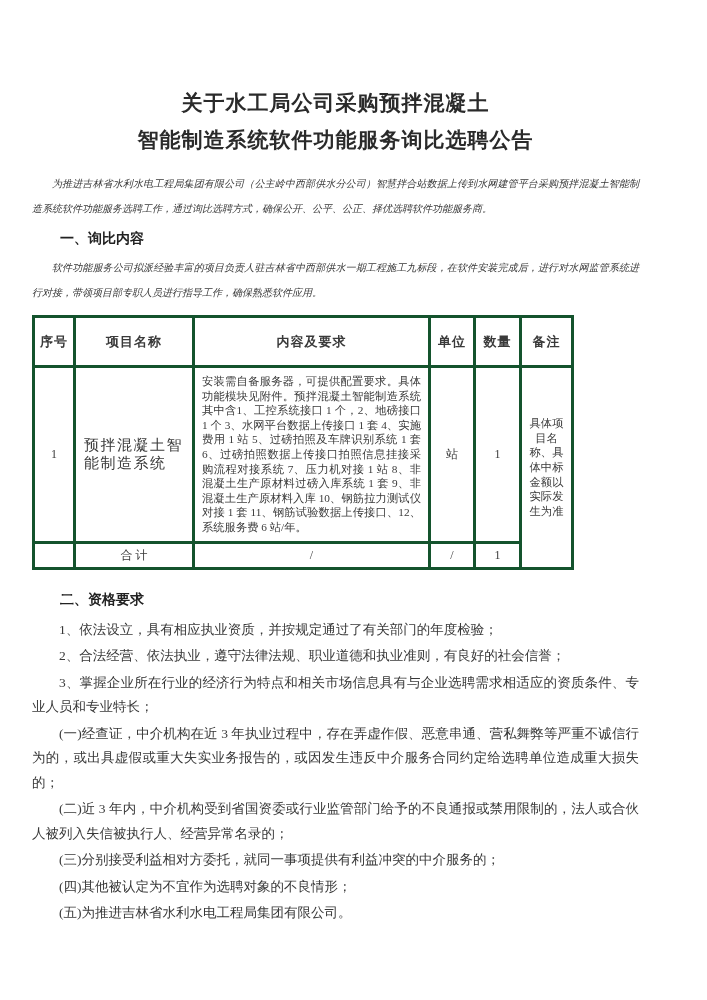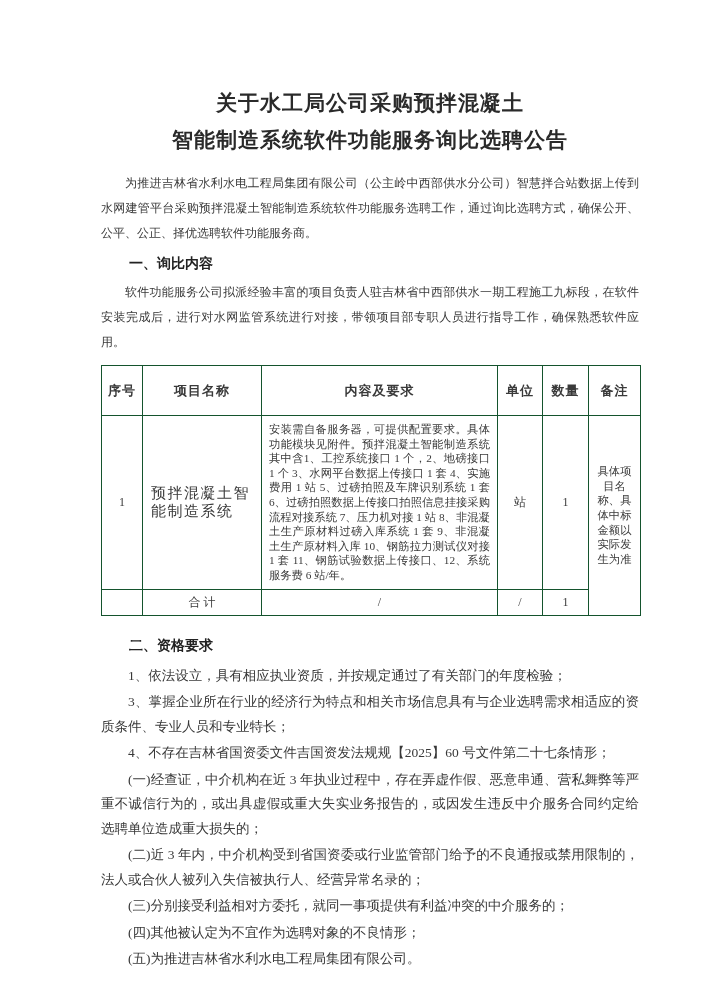--- a/index.html
+++ b/index.html
@@ -7,57 +7,58 @@
     width:707px;height:1000px;
     background:#ffffff;
     font-family:"Liberation Serif", serif;
     color:#363636;
     overflow:hidden;
     position:relative;
   }
   .page{
     box-sizing:border-box;
     width:707px;height:1000px;
-    padding:84px 68px 0 101px;
+    padding:84px 68px 0 32px;
   }
   .doc-title{
     text-align:center;
     font-weight:bold;
     color:#2a2a2a;
     font-size:21px;
     line-height:37px;
     font-family:"Liberation Sans", sans-serif;
     letter-spacing:1px;
     margin:0 0 13px 0;
   }
   .para{
-    font-size:12px;
+    font-size:10px;
     line-height:25px;
     text-align:justify;
     text-indent:2em;
     margin:0;
     color:#383838;
+    font-style:italic;
   }
   .sec-heading{
     font-weight:bold;
     font-size:14px;
     color:#222;
     text-indent:2em;
     margin:5px 0 4px 0;
     line-height:25px;
   }
   table.inquiry{
     border-collapse:collapse;
     table-layout:fixed;
     width:539px;
     margin:10px 0 0 0;
     color:#3a3a3a;
   }
   table.inquiry th, table.inquiry td{
-    border:1px solid #14532d;
+    border:3px solid #14532d;
     box-sizing:border-box;
   }
   table.inquiry th{
     font-size:13px;
     font-weight:bold;
     height:50px;
     text-align:center;
     vertical-align:middle;
     letter-spacing:1px;
   }
@@ -154,22 +155,22 @@
         <td class="c-center">/</td>
         <td class="c-center">1</td>
       </tr>
     </tbody>
   </table>
 
   <p class="sec-heading sec2-heading">二、资格要求</p>
 
   <div class="items-block">
     <p class="qual-item">1、依法设立，具有相应执业资质，并按规定通过了有关部门的年度检验；</p>
+    <p class="qual-item">2、合法经营、依法执业，遵守法律法规、职业道德和执业准则，有良好的社会信誉；</p>
     <p class="qual-item">3、掌握企业所在行业的经济行为特点和相关市场信息具有与企业选聘需求相适应的资质条件、专业人员和专业特长；</p>
-    <p class="qual-item">4、不存在吉林省国资委文件吉国资发法规规【2025】60 号文件第二十七条情形；</p>
     <p class="qual-item">(一)经查证，中介机构在近 3 年执业过程中，存在弄虚作假、恶意串通、营私舞弊等严重不诚信行为的，或出具虚假或重大失实业务报告的，或因发生违反中介服务合同约定给选聘单位造成重大损失的；</p>
     <p class="qual-item">(二)近 3 年内，中介机构受到省国资委或行业监管部门给予的不良通报或禁用限制的，法人或合伙人被列入失信被执行人、经营异常名录的；</p>
     <p class="qual-item">(三)分别接受利益相对方委托，就同一事项提供有利益冲突的中介服务的；</p>
     <p class="qual-item">(四)其他被认定为不宜作为选聘对象的不良情形；</p>
     <p class="qual-item">(五)为推进吉林省水利水电工程局集团有限公司。</p>
   </div>
 
 </div>
 
 </body></html>

